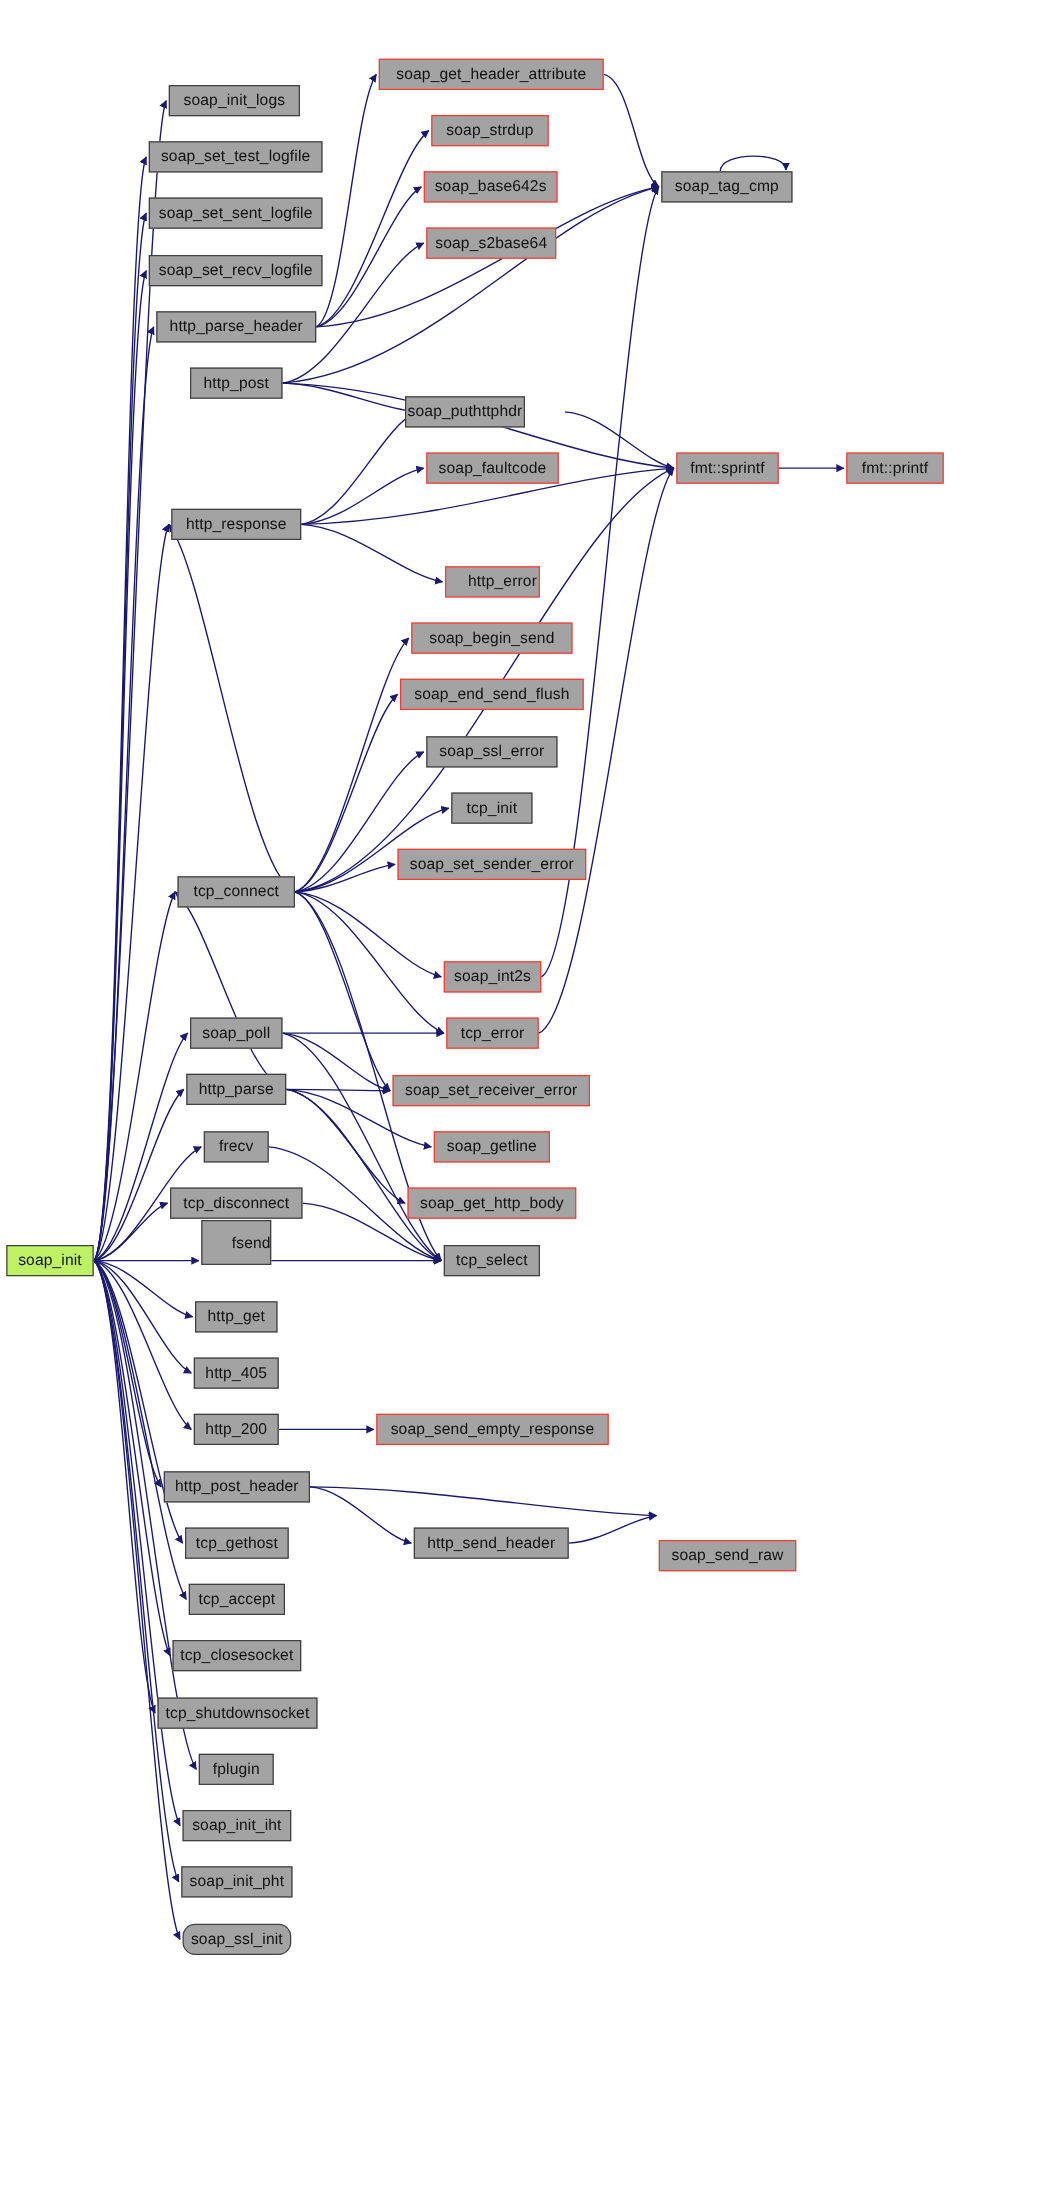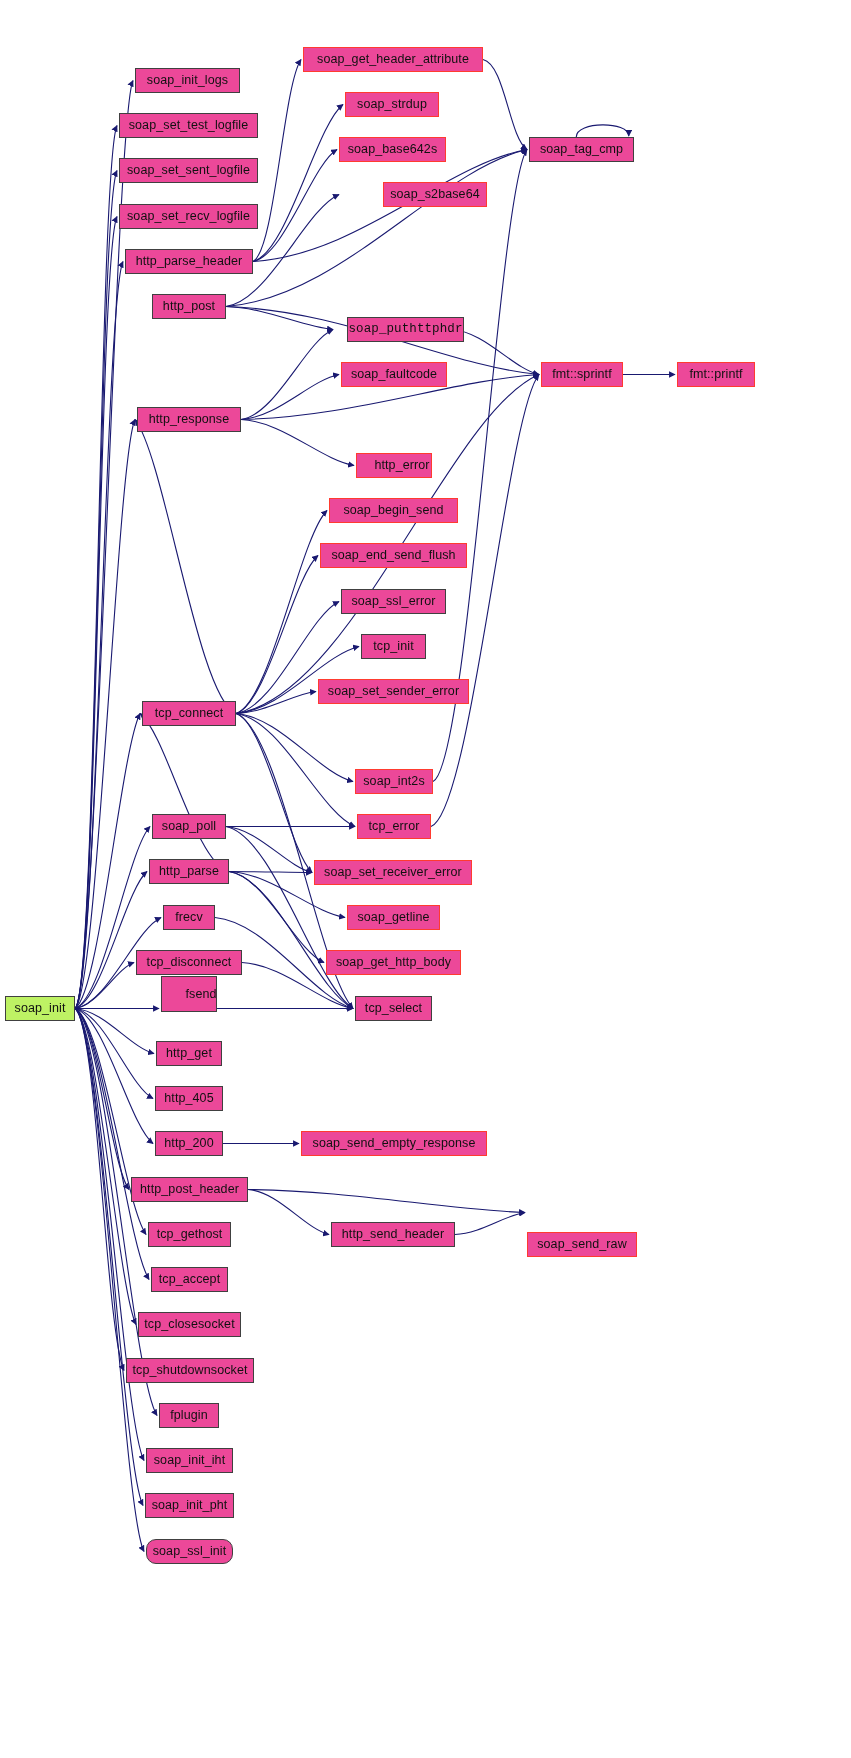--- a/index.html
+++ b/index.html
@@ -22,21 +22,21 @@
     width: 851px;
     height: 1758px;
     pointer-events: none;
   }
   .node {
     position: absolute;
     box-sizing: border-box;
     display: flex;
     align-items: center;
     justify-content: center;
-    background: #ec4899;
+    background: #a3a3a3;
     border: 1px solid #404040;
     font-size: 12.5px;
     color: #111111;
     white-space: nowrap;
     letter-spacing: 0.1px;
     line-height: 1;
     z-index: 5;
     cursor: pointer;
   }
   .node.red {
@@ -210,24 +210,24 @@
       </div>
       <div class="node red" style="left: 303px; top: 47px; width: 180px; height: 25px;">
         <span>soap_get_header_attribute</span>
       </div>
       <div class="node red" style="left: 345px; top: 92px; width: 94px; height: 25px;">
         <span>soap_strdup</span>
       </div>
       <div class="node red" style="left: 339px; top: 137px; width: 107px; height: 25px;">
         <span>soap_base642s</span>
       </div>
-      <div class="node red" style="left: 341px; top: 182px; width: 104px; height: 25px; margin-left: 42px;">
+      <div class="node red" style="left: 341px; top: 182px; width: 104px; height: 25px;">
         <span>soap_s2base64</span>
       </div>
-      <div class="node" style="left: 347px; top: 317px; width: 117px; height: 25px; font-family: Liberation Mono, monospace;">
+      <div class="node" style="left: 324px; top: 317px; width: 96px; height: 25px;">
         <span>soap_puthttphdr</span>
       </div>
       <div class="node red" style="left: 341px; top: 362px; width: 106px; height: 25px;">
         <span>soap_faultcode</span>
       </div>
       <div class="node red" style="left: 356px; top: 453px; width: 76px; height: 25px; padding-left: 16px;">
         <span>http_error</span>
       </div>
       <div class="node red" style="left: 329px; top: 498px; width: 129px; height: 25px;">
         <span>soap_begin_send</span>

